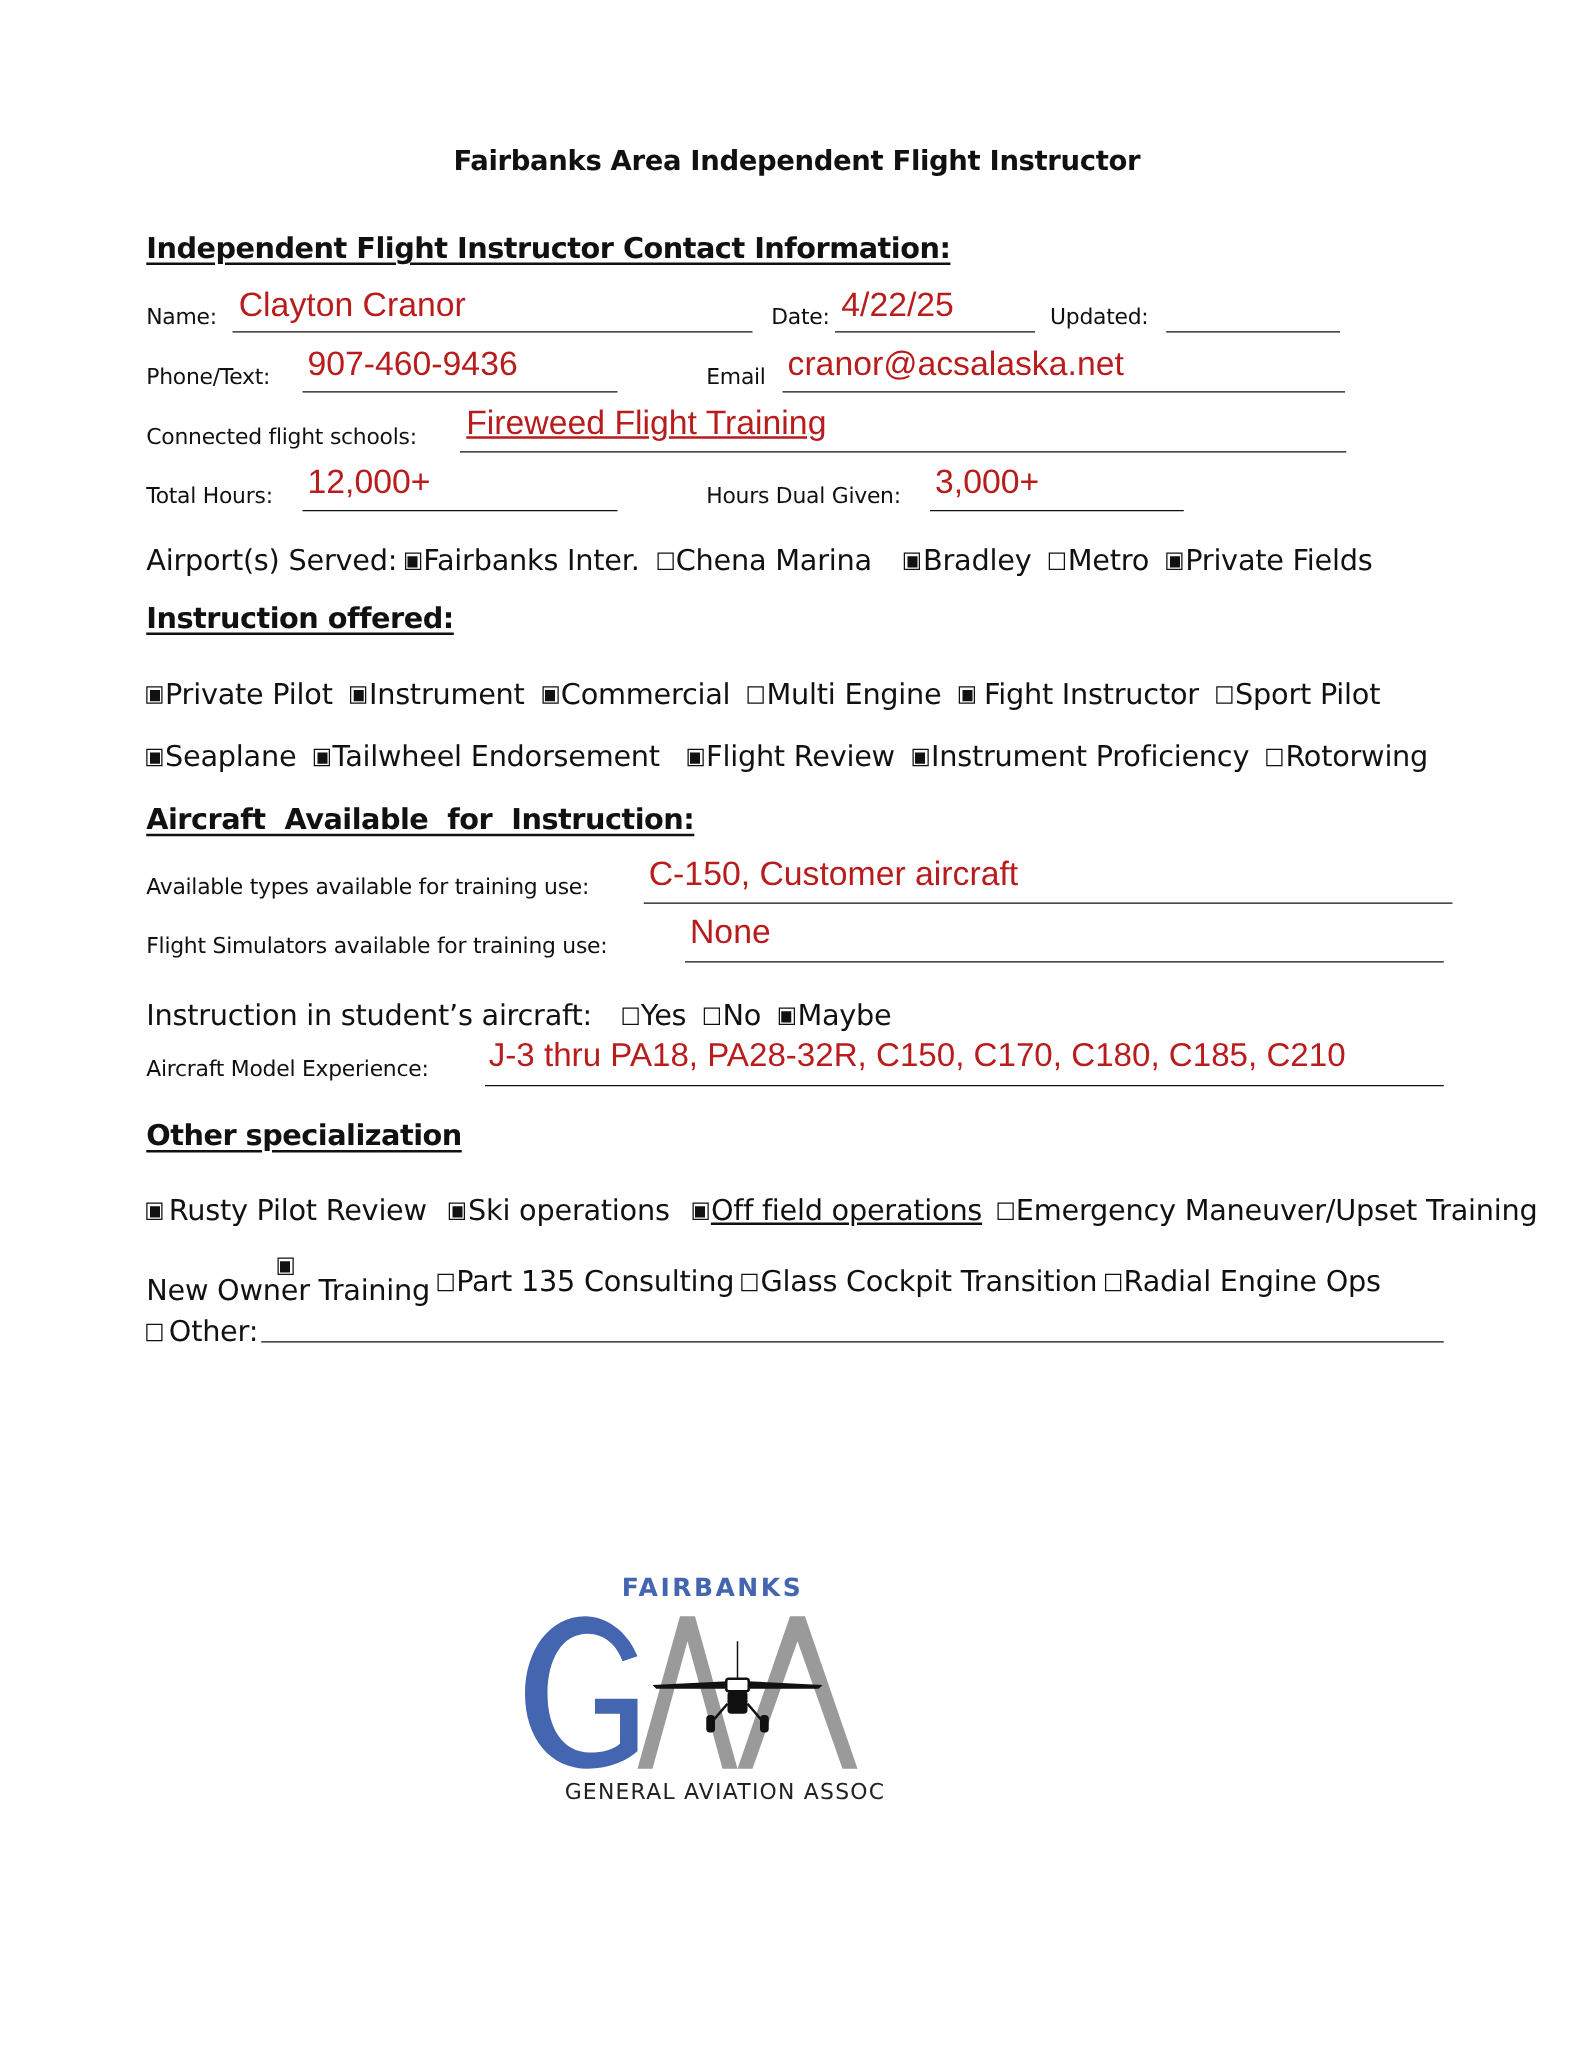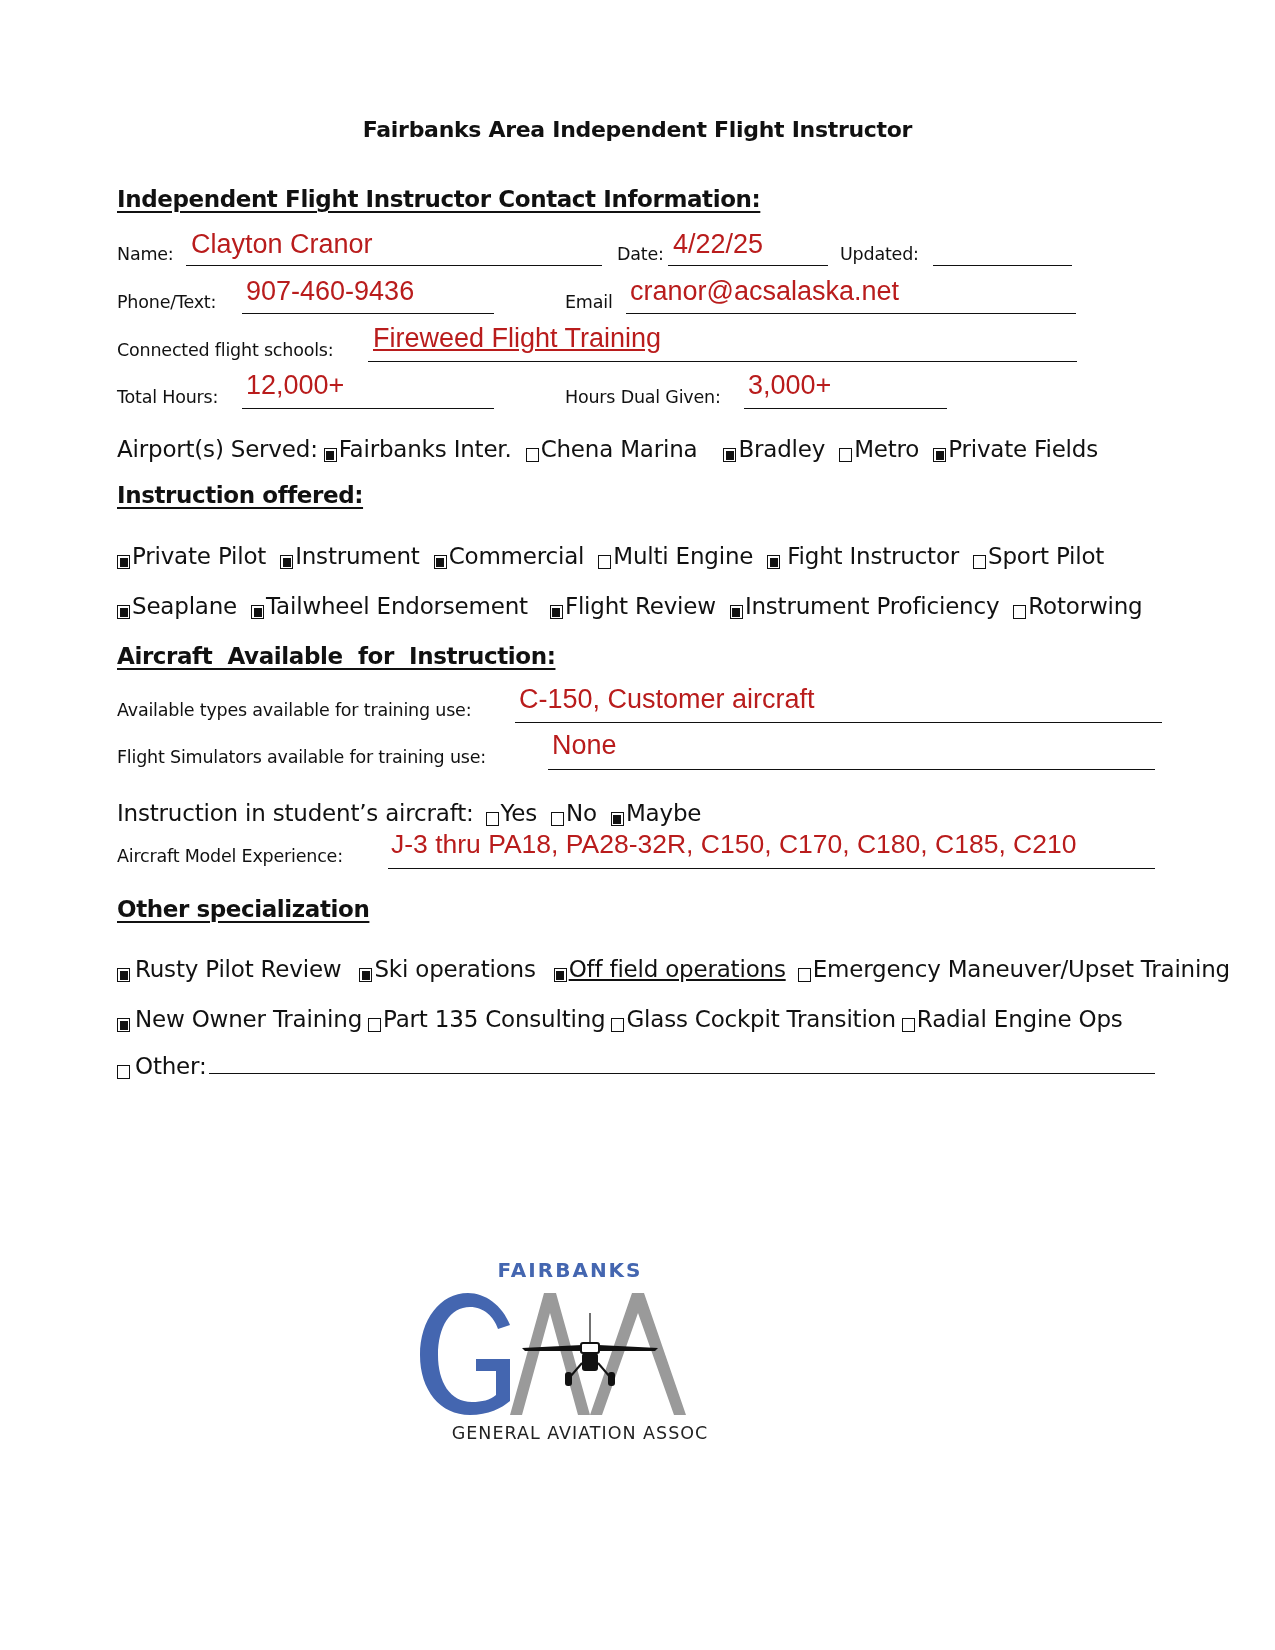--- a/index.html
+++ b/index.html
@@ -5,21 +5,21 @@
   html, body { margin: 0; padding: 0; background: #ffffff; }
   body { width: 1275px; height: 1650px; position: relative; overflow: hidden;
          font-family: "DejaVu Sans", sans-serif; color: #111; }
   .abs { position: absolute; white-space: nowrap; text-align: right; }
   .title { font-family: "DejaVu Sans", sans-serif; font-weight: bold; font-size: 22px; left: 0; width: 1275px; text-align: center; top: 117px; letter-spacing: -0.3px; }
   .heading { font-family: "DejaVu Sans", sans-serif; font-weight: bold; font-size: 23px; text-decoration: underline; text-decoration-thickness: 2px; text-underline-offset: 4px; left: 117px; letter-spacing: -0.4px; }
   .lbl { font-family: "DejaVu Sans", sans-serif; font-size: 17.5px; letter-spacing: -0.2px; }
   .fill { font-family: "Liberation Sans", sans-serif; font-size: 27px; color: #b91c1c; }
   .line { position: absolute; height: 0; border-bottom: 1.6px solid #111; }
   .row { position: absolute; left: 117px; font-family: "DejaVu Sans", sans-serif; font-size: 23px; letter-spacing: -0.2px; white-space: nowrap; display: flex; align-items: center; }
-  .opt { display: inline-flex; align-items: flex-end; margin-right: 14px; }
+  .opt { display: inline-flex; align-items: center; margin-right: 14px; }
   .box { display: inline-block; width: 13px; height: 14px; border: 1.2px solid #111; box-sizing: border-box; margin-right: 2px; position: relative; }
   .box.checked::after { content: ""; position: absolute; left: 1.5px; top: 1.5px; right: 1.5px; bottom: 1.5px; background: #111; }
   .logo { position: absolute; left: 410px; top: 1255px; width: 340px; height: 190px; }
 </style>
 </head>
 <body>
 
 <div class="abs title">Fairbanks Area Independent Flight Instructor</div>
 
 <div class="abs heading" style="top:186px;">Independent Flight Instructor Contact Information:</div>
@@ -136,21 +136,21 @@
 
 <div class="abs lbl" style="left:117px; top:700px;">Available types available for training use:</div>
 <div class="line" style="left:515px; width:647px; top:722px;"></div>
 <div class="abs fill" style="left:519px; top:684px;">C-150, Customer aircraft</div>
 
 <div class="abs lbl" style="left:117px; top:747px;">Flight Simulators available for training use:</div>
 <div class="line" style="left:548px; width:607px; top:769px;"></div>
 <div class="abs fill" style="left:552px; top:730px;">None</div>
 
 <div class="row" style="top:800px;">
-  <span style="margin-right:12px;">Instruction in student’s aircraft:</span>
+  <span style="margin-right:24px;">Instruction in student’s aircraft:</span>
   <span class="opt">
       <span class="box"></span>
       <span>Yes</span>
     </span>
   <span class="opt">
       <span class="box"></span>
       <span>No</span>
     </span>
   <span class="opt">
       <span class="box checked"></span>
@@ -177,21 +177,21 @@
       <span class="box checked"></span>
       <span>Off field operations</span>
     </span>
   <span class="opt">
       <span class="box"></span>
       <span>Emergency Maneuver/Upset Training</span>
     </span>
 </div>
 
 <div class="row" style="top:1006px;">
-  <span class="opt" style="margin-right:6px;">
+  <span class="opt" style="margin-right:6px;flex-direction:column;">
       <span class="box checked" style="margin-right:5px;"></span>
       <span>New Owner Training</span>
     </span>
   <span class="opt" style="margin-right:6px;">
       <span class="box"></span>
       <span>Part 135 Consulting</span>
     </span>
   <span class="opt" style="margin-right:6px;">
       <span class="box"></span>
       <span>Glass Cockpit Transition</span>

